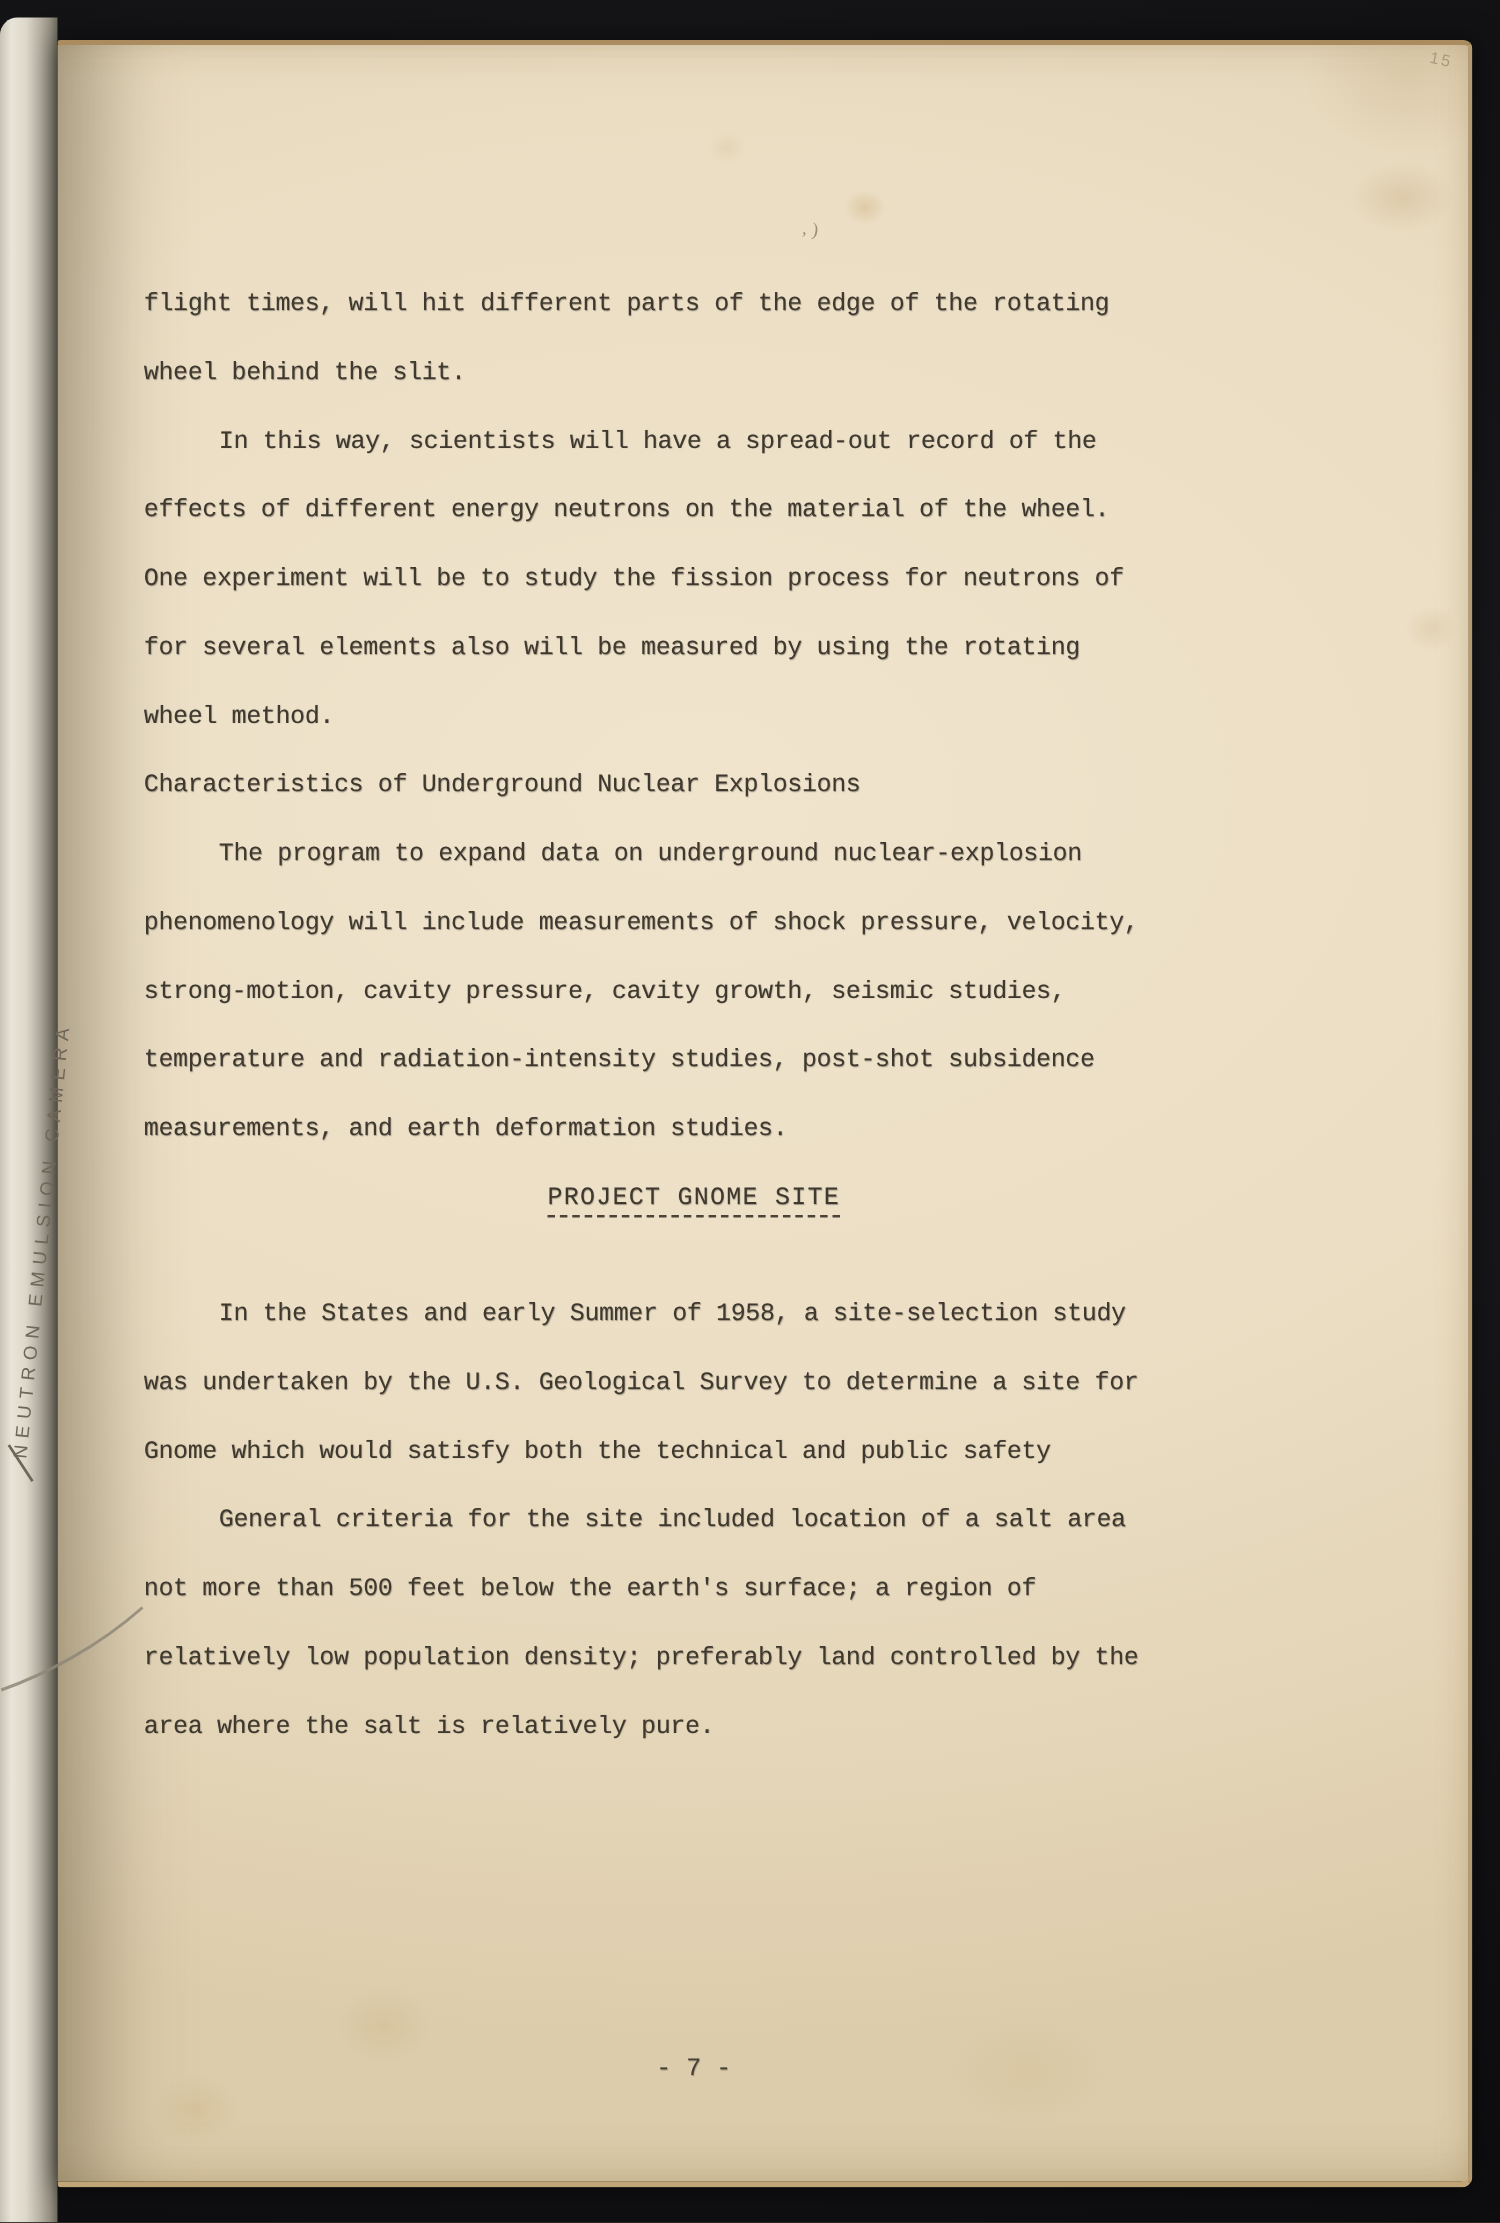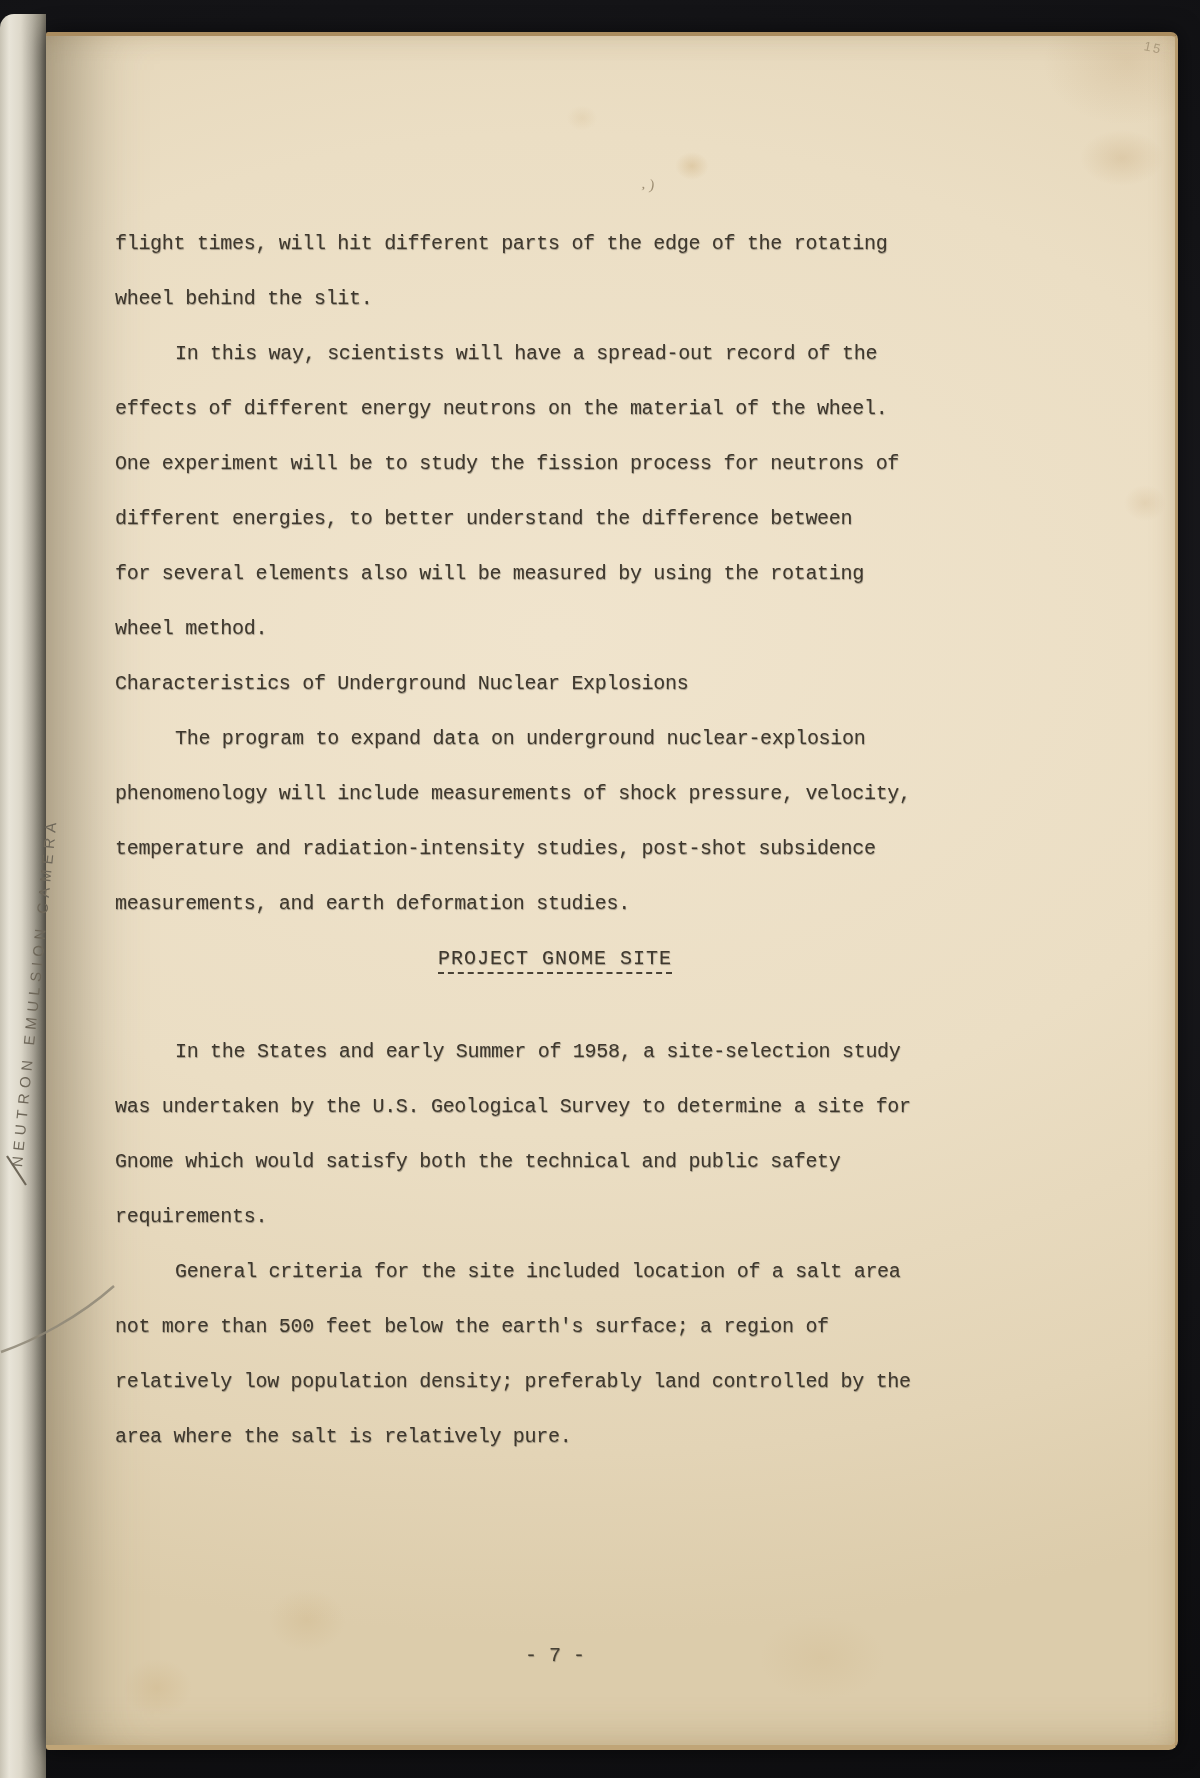--- a/index.html
+++ b/index.html
@@ -84,33 +84,32 @@
     <path d="M7,16 L26,45" stroke="#6e6759" stroke-width="2.2" fill="none"></path>
     <path d="M1,212 C 35,200 78,178 114,146" stroke="#8e8777" stroke-width="2.4" fill="none" opacity="0.85"></path>
   </svg>
 
   <div class="textblock">
       <div class="line body">flight times, will hit different parts of the edge of the rotating</div>
       <div class="line body">wheel behind the slit.</div>
       <div class="line indent">In this way, scientists will have a spread-out record of the</div>
       <div class="line body">effects of different energy neutrons on the material of the wheel.</div>
       <div class="line body">One experiment will be to study the fission process for neutrons of</div>
-      <div class="line body">different energies, to better understand the difference between</div>
       <div class="line body">for several elements also will be measured by using the rotating</div>
       <div class="line body">wheel method.</div>
       <div class="line heading-underline">Characteristics of Underground Nuclear Explosions</div>
       <div class="line indent">The program to expand data on underground nuclear-explosion</div>
       <div class="line body">phenomenology will include measurements of shock pressure, velocity,</div>
+      <div class="line body">strong-motion, cavity pressure, cavity growth, seismic studies,</div>
       <div class="line body">temperature and radiation-intensity studies, post-shot subsidence</div>
       <div class="line body">measurements, and earth deformation studies.</div>
       <div class="line center-heading"><span class="ch-inner">PROJECT GNOME SITE</span></div>
       <div class="line indent">In the States and early Summer of 1958, a site-selection study</div>
       <div class="line body">was undertaken by the U.S. Geological Survey to determine a site for</div>
       <div class="line body">Gnome which would satisfy both the technical and public safety</div>
-      <div class="line body">requirements.</div>
       <div class="line indent">General criteria for the site included location of a salt area</div>
       <div class="line body">not more than 500 feet below the earth's surface; a region of</div>
       <div class="line body">relatively low population density; preferably land controlled by the</div>
       <div class="line body">area where the salt is relatively pure.</div>
     </div>
 
   <div class="stray">, )</div>
 
   <div class="corner-mark">15</div>
 

